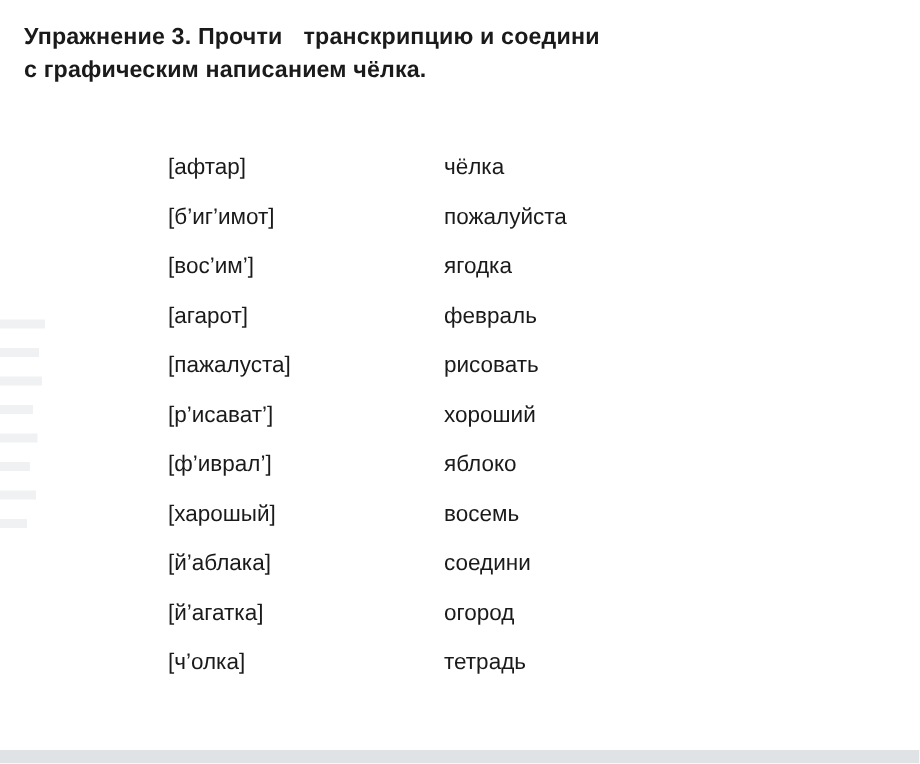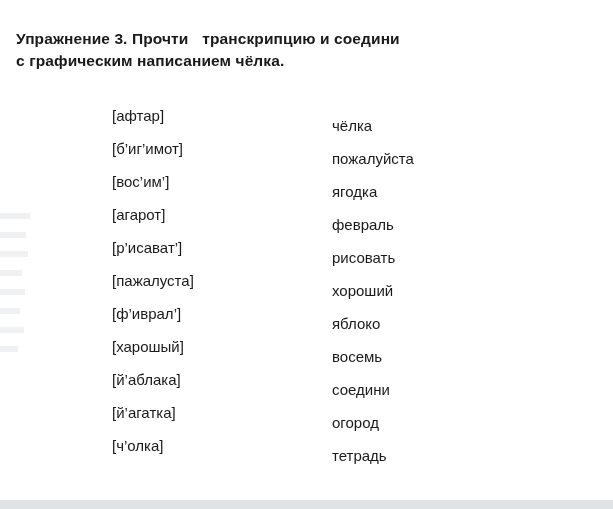--- a/index.html
+++ b/index.html
@@ -13,41 +13,40 @@
     font-family: "Liberation Sans", sans-serif;
     color: #1a1a1a;
     overflow: hidden;
     position: relative;
   }
   .page {
     position: relative;
     width: 613px;
     height: 509px;
     box-sizing: border-box;
-    padding: 28px 16px 0 16px;
+    padding: 14px 16px 0 16px;
     border-radius: 21px;
   }
   .instruction {
     font-size: 15.5px;
     font-weight: bold;
     line-height: 1.45;
     letter-spacing: 0.1px;
     margin: 0 0 0 0;
     max-width: 585px;
   }
   .instruction .gap {
     display: inline-block;
     width: 14px;
   }
   .columns {
     margin-top: 26px;
     display: flex;
     flex-direction: row;
-    align-items: flex-start;
-    gap: 36px;
+    align-items: flex-end;
   }
   .col {
     display: flex;
     flex-direction: column;
   }
   .col-left {
     width: 280px;
     padding-left: 96px;
     box-sizing: border-box;
   }
@@ -99,22 +98,22 @@
     <span>с графическим написанием чёлка.</span>
   </div>
 
   <div class="columns">
 
     <div class="col col-left">
       <div class="item">[афтар]</div>
       <div class="item">[б’иг’имот]</div>
       <div class="item">[вос’им’]</div>
       <div class="item">[агарот]</div>
+      <div class="item">[пажалуста]</div>
       <div class="item">[р’исават’]</div>
-      <div class="item">[пажалуста]</div>
       <div class="item">[ф’иврал’]</div>
       <div class="item">[харошый]</div>
       <div class="item">[й’аблака]</div>
       <div class="item">[й’агатка]</div>
       <div class="item">[ч’олка]</div>
     </div>
 
     <div class="col col-right">
       <div class="item">чёлка</div>
       <div class="item">пожалуйста</div>

